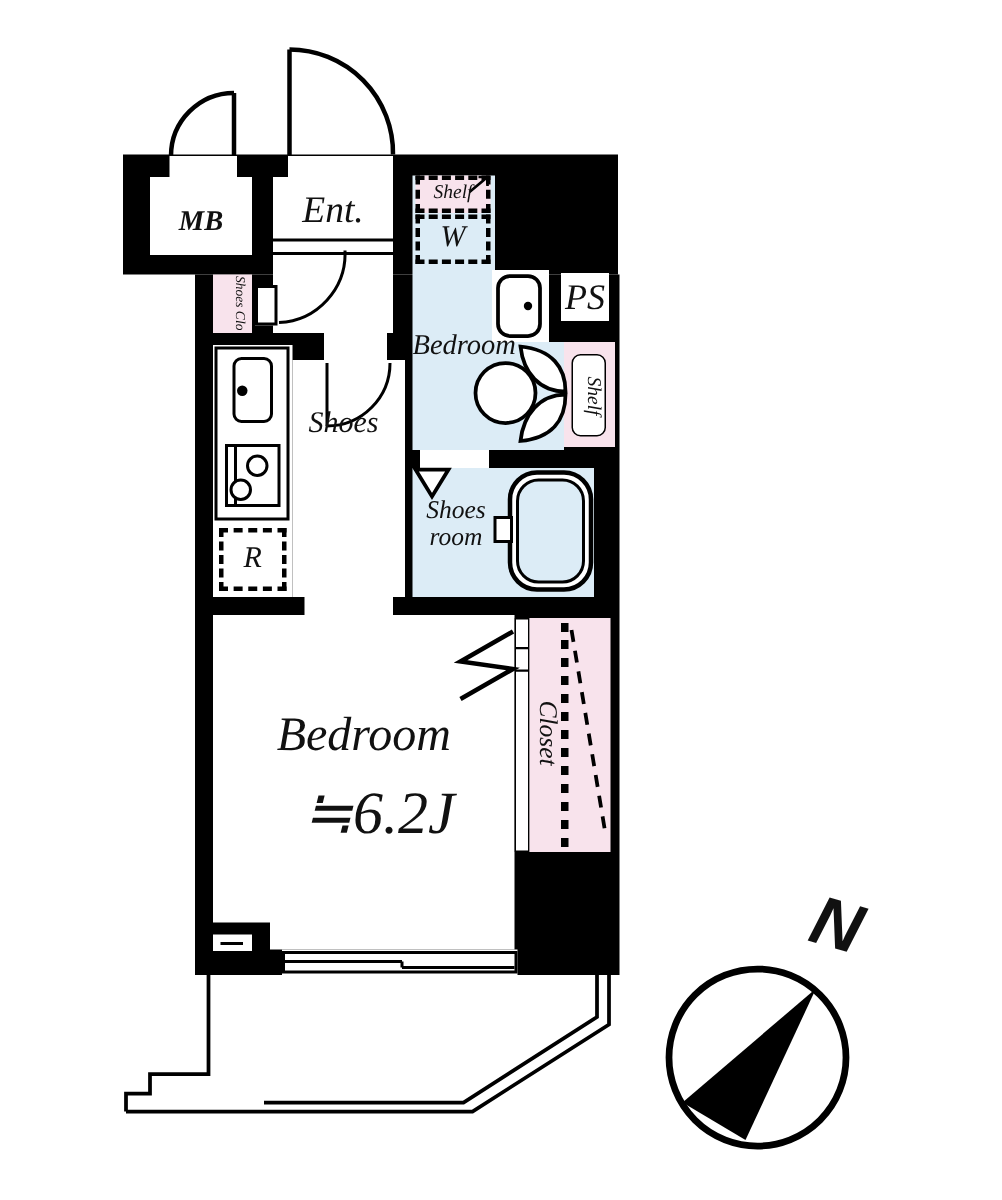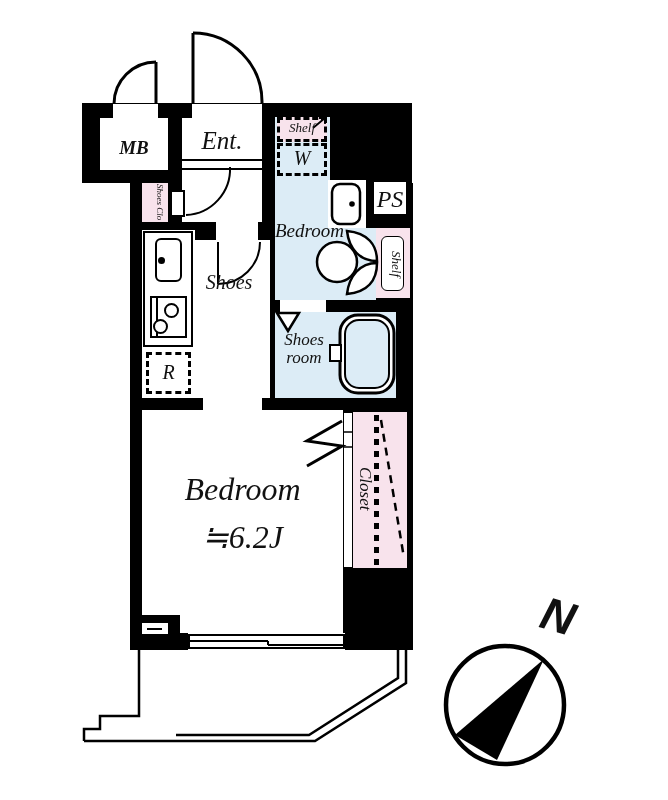--- a/index.html
+++ b/index.html
@@ -145,16 +145,16 @@
   <div class="lbl" style="left:275px;top:221px;width:58px;font-size:19px;">Bedroom</div>
   <div class="lbl vtext" style="left:383px;top:239px;width:20px;height:50px;font-size:13px;">Shelf</div>
   <div class="lbl vtext" style="left:146px;top:184px;width:18px;height:37px;font-size:9px;">Shoes Clo</div>
   <div class="lbl" style="left:198px;top:272px;width:62px;font-size:20px;">Shoes</div>
   <div class="lbl" style="left:146px;top:362px;width:45px;font-size:20px;">R</div>
   <div class="lbl" style="left:276px;top:331px;width:56px;font-size:17px;">
     <div>Shoes</div>
     <div>room</div>
   </div>
   <div class="lbl" style="left:142px;top:473px;width:201px;font-size:32px;">Bedroom</div>
-  <div class="lbl" style="left:142px;top:521px;width:201px;font-size:32px;">≒6.2J</div>
+  <div class="lbl" style="left:152px;top:521px;width:201px;font-size:40px;">≒6.2J</div>
   <div class="lbl vtext" style="left:354px;top:453px;width:20px;height:72px;font-size:17px;">Closet</div>
   <div class="lbl" style="left:528px;top:592px;width:60px;font-size:46px;font-weight:bold;font-family:'Liberation Sans',sans-serif;transform:rotate(16deg);">N</div>
 </div>
 
 </body></html>

